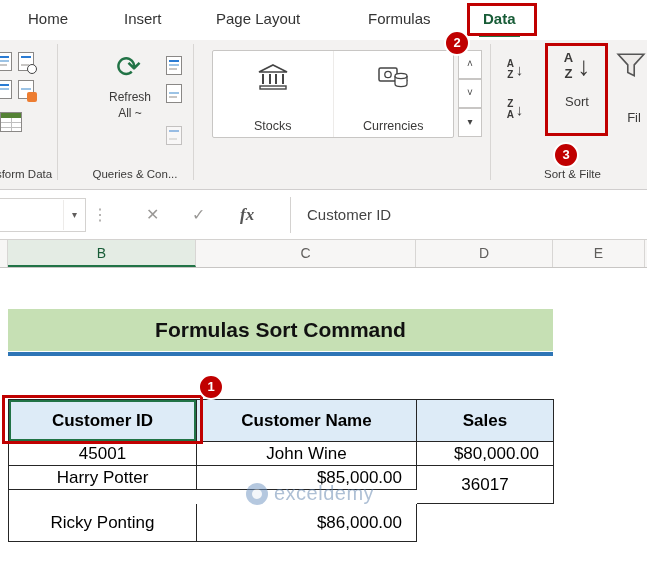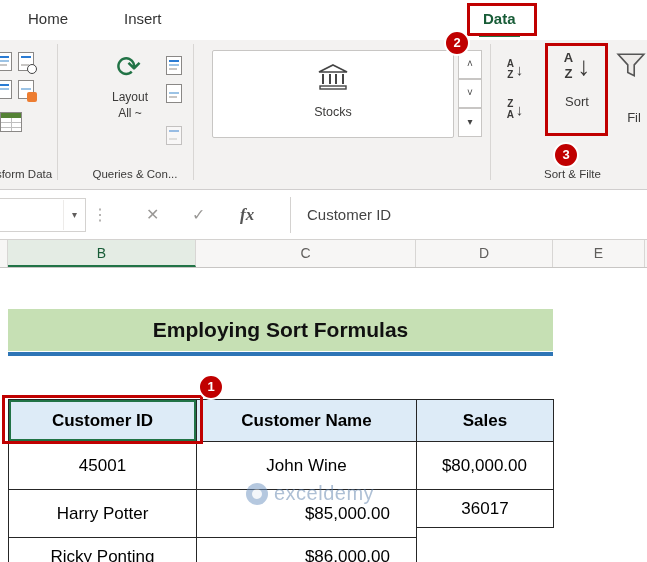--- a/index.html
+++ b/index.html
@@ -29,21 +29,21 @@
 .grid-icon .l2{position:absolute;left:0;top:14px;right:0;height:1px;background:#BFBFBF}
 .grid-icon .v{position:absolute;left:10px;top:5px;bottom:0;width:1px;background:#BFBFBF}
 
 .refresh-glyph{position:absolute;font-size:30px;line-height:30px;color:#217346}
 .btn-label{position:absolute;font-size:12px;color:#3B3A39;text-align:center;white-space:nowrap}
 
 .gallery{position:absolute;left:212px;top:10px;width:242px;height:88px;background:#fff;border:1px solid #C8C6C4;border-radius:2px;display:flex}
 .gal-item{flex:1;display:flex;flex-direction:column;align-items:center;cursor:default}
 .gal-item + .gal-item{border-left:1px solid #EDEBE9}
 .gal-item svg{margin-top:12px}
-.gal-item .glbl{font-size:12.5px;color:#3B3A39;margin-top:14px}
+.gal-item .glbl{font-size:12.5px;color:#3B3A39;margin-top:28px}
 
 .scroll-btn{position:absolute;left:458px;width:24px;height:29px;background:#fff;border:1px solid #C8C6C4;font-size:10px;color:#444;text-align:center;line-height:26px;cursor:default}
 
 .sort-mini{position:absolute;left:496px;width:38px;height:34px;display:flex;align-items:center;justify-content:center;gap:2px;cursor:default}
 .sort-mini .ltrs{display:flex;flex-direction:column;font-size:10px;font-weight:700;color:#3B3A39;line-height:11px;text-align:center}
 .sort-mini .arr{font-size:15px;color:#3B3A39}
 
 .sort-big{position:absolute;left:546px;top:4px;width:62px;height:92px;display:flex;flex-direction:column;align-items:center;cursor:default}
 .sort-big .ic{margin-top:6px;display:flex;align-items:center;gap:4px}
 .sort-big .ic .ltrs{display:flex;flex-direction:column;font-size:13px;font-weight:700;color:#3B3A39;line-height:16px;text-align:center}
@@ -62,43 +62,45 @@
 
 #colhdr{position:absolute;top:240px;left:0;width:647px;height:28px;background:#F7F6F5;border-bottom:1px solid #C8C6C4}
 .chcell{position:absolute;top:0;height:27px;line-height:26px;text-align:center;font-size:14px;color:#605E5C;border-right:1px solid #D8D6D4;cursor:default}
 .chcell.sel{background:#E4ECE4;color:#185C37;border-bottom:2px solid #217346}
 
 
 #title-bar{position:absolute;left:8px;top:309px;width:545px;height:42px;background:#C6E0B4;text-align:center;line-height:42px;font-size:21px;font-weight:700;color:#111}
 #title-underline{position:absolute;left:8px;top:352px;width:545px;height:4px;background:#2E75B6}
 
 #xtable{position:absolute;left:8px;top:399px;display:grid;grid-template-columns:188px 220px 137px;border-top:1px solid #262626;border-left:1px solid #262626;background:#fff}
-.tcell{border-right:1px solid #262626;border-bottom:1px solid #262626;font-size:17px;display:flex;align-items:center;justify-content:center;height:48px;background:#fff;cursor:cell}
+.tcell{border-right:1px solid #262626;border-bottom:1px solid #262626;font-size:17px;display:flex;align-items:center;justify-content:center;height:24px;background:#fff;cursor:cell}
 .tcell.hd{height:42px;background:#DDEBF7;font-weight:700}
-.tcell.sales{justify-content:flex-end;padding-right:26px}
+.tcell.sales{justify-content:flex-end;padding-right:14px}
 .tcell.active-cell{box-shadow:inset 0 0 0 2px #217346}
 .tcell.last{height:38px}
 
 
 #watermark{position:absolute;left:246px;top:482px;display:flex;align-items:center;gap:6px;opacity:.5;pointer-events:none;z-index:40}
 #watermark .wicon{width:22px;height:22px;border-radius:50%;background:#6E93C0;position:relative}
 #watermark .wicon::after{content:"";position:absolute;inset:6px;border-radius:50%;background:#fff;opacity:.85}
 #watermark .wtext{font-size:20px;font-weight:400;color:#5F82AC;letter-spacing:.5px}
 
 
 .ann-rect{position:absolute;border:3px solid #C00000;z-index:60;pointer-events:none}
 .ann-circle{position:absolute;width:26px;height:26px;border:2px solid #fff;border-radius:50%;background:#C00000;color:#fff;font-size:13px;font-weight:700;text-align:center;line-height:21px;z-index:61;pointer-events:none}
 </style>
 </head>
 <body>
 
 <div id="screen">
 
   <div class="tab" style="left:24px">Home</div>
   <div class="tab" style="left:120px">Insert</div>
+  <div class="tab" style="left:212px">Page Layout</div>
+  <div class="tab" style="left:364px">Formulas</div>
   <div class="tab active" style="left:479px">Data</div>
 
   <div id="ribbon">
 
     <div class="mini-doc" style="left:-4px;top:12px">
         <span class="ln1"></span>
         <span class="ln2"></span>
         <span class="ln3"></span>
       </div>
     <div class="mini-doc" style="left:18px;top:12px">
@@ -119,21 +121,21 @@
         <span class="l1"></span>
         <span class="l2"></span>
         <span class="v"></span>
       </div>
     <div class="glabel" style="left:-8px;width:64px">sform Data</div>
 
     <div class="rdiv" style="left:57px"></div>
 
     <div>
       <span class="refresh-glyph" style="left:116px;top:12px">⟳</span>
-      <span class="btn-label" style="left:96px;top:50px;width:68px">Layout</span>
+      <span class="btn-label" style="left:96px;top:50px;width:68px">Refresh</span>
       <span class="btn-label" style="left:96px;top:66px;width:68px">All ~</span>
     </div>
     <div class="mini-doc" style="left:166px;top:16px">
         <span class="ln1"></span>
         <span class="ln2"></span>
         <span class="ln3"></span>
       </div>
     <div class="mini-doc" style="left:166px;top:44px">
         <span class="ln2"></span>
         <span class="ln3"></span>
@@ -151,20 +153,30 @@
         <svg width="32" height="28" viewBox="0 0 32 28">
           <path d="M16 2 L30 9 H2 Z" fill="none" stroke="#444" stroke-width="1.6"></path>
           <line x1="6" y1="11" x2="6" y2="21" stroke="#444" stroke-width="2"></line>
           <line x1="13" y1="11" x2="13" y2="21" stroke="#444" stroke-width="2"></line>
           <line x1="19" y1="11" x2="19" y2="21" stroke="#444" stroke-width="2"></line>
           <line x1="26" y1="11" x2="26" y2="21" stroke="#444" stroke-width="2"></line>
           <rect x="3" y="23" width="26" height="3" fill="none" stroke="#444" stroke-width="1.4"></rect>
         </svg>
         <span class="glbl">Stocks</span>
       </div>
+      <div class="gal-item">
+        <svg width="32" height="28" viewBox="0 0 32 28">
+          <rect x="2" y="5" width="18" height="13" rx="1.5" fill="none" stroke="#444" stroke-width="1.5"></rect>
+          <circle cx="11" cy="11.5" r="3.2" fill="none" stroke="#444" stroke-width="1.3"></circle>
+          <path d="M18 13 v4 c0 1.4 2.7 2.6 6 2.6 s6 -1.2 6 -2.6 v-4" fill="#fff" stroke="#444" stroke-width="1.3"></path>
+          <path d="M18 17 v4 c0 1.4 2.7 2.6 6 2.6 s6 -1.2 6 -2.6 v-4" fill="#fff" stroke="#444" stroke-width="1.3"></path>
+          <ellipse cx="24" cy="13" rx="6" ry="2.6" fill="#fff" stroke="#444" stroke-width="1.3"></ellipse>
+        </svg>
+        <span class="glbl">Currencies</span>
+      </div>
     </div>
     <div class="scroll-btn" style="top:10px">˄</div>
     <div class="scroll-btn" style="top:39px">˅</div>
     <div class="scroll-btn" style="top:68px">▾</div>
 
     <div class="rdiv" style="left:490px"></div>
 
     <div class="sort-mini" style="top:12px">
       <span class="ltrs">
           <span>A</span>
@@ -209,21 +221,21 @@
   </div>
 
   <div id="colhdr">
     <div class="chcell" style="left:0;width:8px"></div>
     <div class="chcell sel" style="left:8px;width:188px">B</div>
     <div class="chcell" style="left:196px;width:220px">C</div>
     <div class="chcell" style="left:416px;width:137px">D</div>
     <div class="chcell" style="left:553px;width:92px">E</div>
   </div>
 
-  <div id="title-bar">Employing Sort Formulas</div>
+  <div id="title-bar">Formulas Sort Command</div>
   <div id="title-underline"></div>
 
   <div id="xtable">
     <div class="tcell hd active-cell">Customer ID</div>
     <div class="tcell hd">Customer Name</div>
     <div class="tcell hd">Sales</div>
 
     <div class="tcell">45001</div>
     <div class="tcell">John Wine</div>
     <div class="tcell sales">$80,000.00</div>

